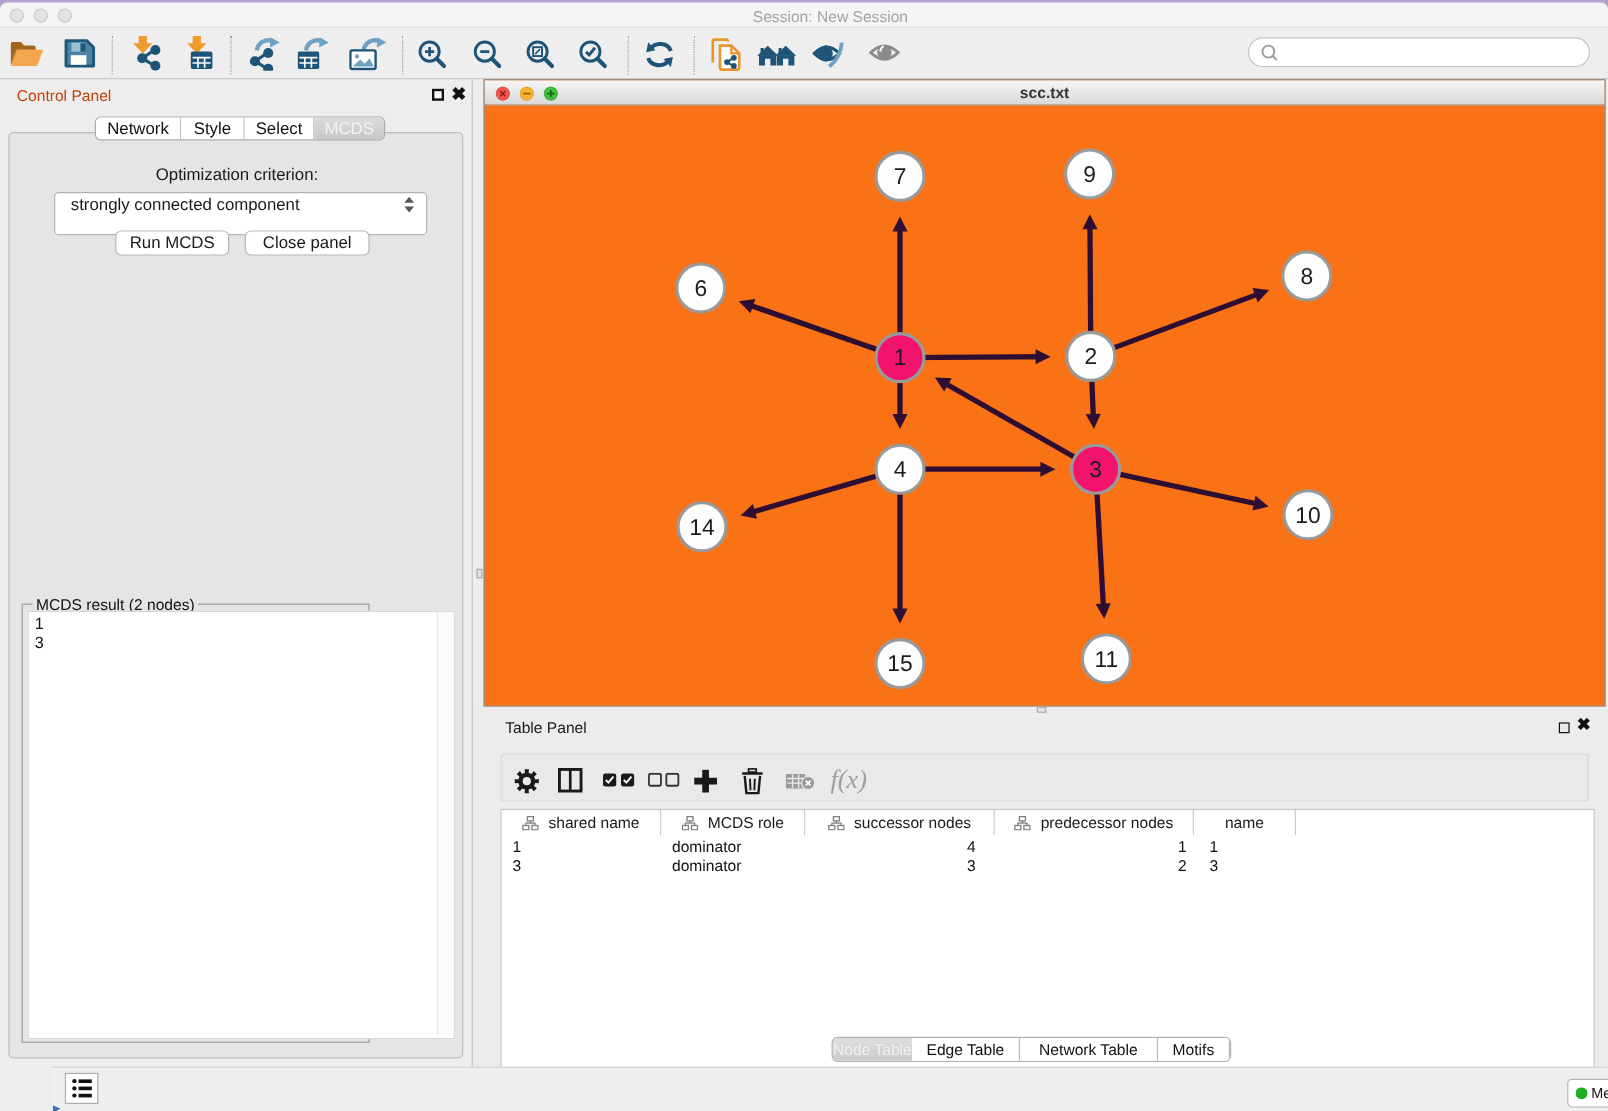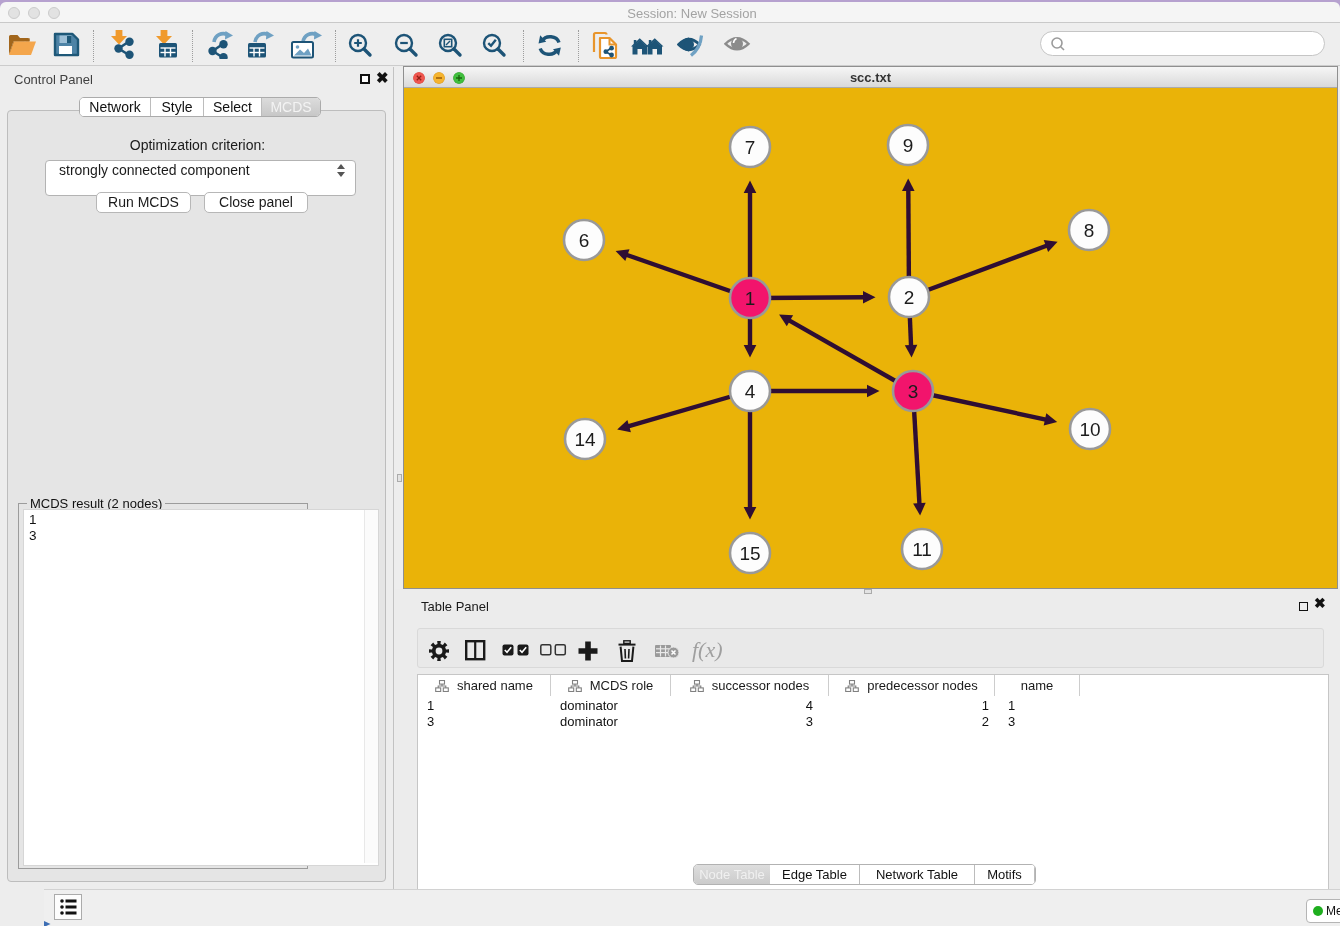--- a/index.html
+++ b/index.html
@@ -12,37 +12,37 @@
 .tl { position:absolute; top:5px; width:12px; height:12px; border-radius:50%; background:#e2e2e2; border:1px solid #cbcbcb; }
 #apptitle { position:absolute; top:4px; left:0; width:100%; text-align:center; font-size:13px; color:#a3a3a3;padding-left:44px; }
 
 
 #toolbar { position:absolute; left:0; top:23px; width:1340px; height:43px; background:#eeeeee; border-bottom:1px solid #cccccc; }
 .sep { position:absolute; top:7px; width:1px; height:32px; border-left:1px dotted #9d9d9d; }
 #search { position:absolute; left:1040px; top:8px; width:285px; height:25px; background:#ffffff; border:1px solid #c5c5c5; border-radius:13px; }
 
 
 #cpanel { position:absolute; left:0; top:67px; width:394px; height:822px; background:#ededed; border-right:1px solid #c2c2c2; }
-#cptitle { position:absolute; left:14px; top:5px; font-size:13px; color:#404040; }
+#cptitle { position:absolute; left:14px; top:5px; font-size:13px; color:#c2410c; }
 #cpfloat { position:absolute; left:360px; top:7px; width:10px; height:10px; border:2px solid #111; background:#fff; }
 #cpclose { position:absolute; left:376px; top:2px; font-size:15px; font-weight:bold; color:#111; }
 #cpinner { position:absolute; left:7px; top:43px; width:379px; height:772px; background:#e5e5e5; border:1px solid #bdbdbd; border-radius:4px; }
 #cptabs { position:absolute; left:79px; top:30px; height:20px; display:flex; border:1px solid #ababab; border-radius:5px; overflow:hidden; background:#fff; z-index:5; }
 #cptabs .tab { font-size:14px; color:#111; line-height:19px; text-align:center; border-right:1px solid #bcbcbc; background:#fff; }
 #cptabs .tab.sel { background:linear-gradient(#dcdcdc,#c7c7c7); color:#f3f3f3; border-right:none; }
 #optlabel { position:absolute; left:0; top:26px; width:379px; text-align:center; font-size:14px; color:#1a1a1a; }
 #optselect { position:absolute; left:37px; top:49px; width:311px; height:36px; background:#fff; border:1px solid #b3b3b3; border-radius:4px; font-size:14px; color:#1a1a1a; line-height:18px; padding-left:13px; }
 .btn { position:absolute; top:81px; height:21px; background:#fff; border:1px solid #b7b7b7; border-radius:5px; font-size:14px; color:#1a1a1a; text-align:center; line-height:19px; }
 #fieldset { position:absolute; left:10px; top:392px; width:290px; height:366px; border:1px solid #9c9c9c; }
 #fslabel { position:absolute; left:8px; top:-8px; background:#e5e5e5; padding:0 3px; font-size:13px; color:#111; }
 #fswhite { position:absolute; left:4px; top:5px; width:356px; height:357px; background:#fff; border:1px solid #d6d6d6; font-size:13.5px; color:#111; line-height:16px; padding:2px 0 0 5px; }
 #fsscroll { position:absolute; right:0px; top:0px; width:14px; height:353px; background:#fbfbfb; border-left:1px solid #e8e8e8; }
 
 
-#netwin { position:absolute; left:403px; top:66px; width:935px; height:523px; background:#eab308; border:1px solid #8f8f8f; }
+#netwin { position:absolute; left:403px; top:66px; width:935px; height:523px; background:#f97316; border:1px solid #8f8f8f; }
 #nettitle { position:absolute; left:0; top:0; width:100%; height:21px; background:linear-gradient(#f6f6f6,#d9d9d9); border-bottom:1px solid #ababab; }
 #nettext { position:absolute; top:3px; left:0; width:100%; text-align:center; font-size:13px; font-weight:bold; color:#333; }
 .mac { position:absolute; top:4.5px; width:12px; height:12px; border-radius:50%; }
 #graphwrap { position:absolute; left:0px; top:22px; width:933px; height:500px; }
 
 
 #tpanel { position:absolute; left:395px; top:589px; width:945px; height:300px; background:#ececec; }
 #tptitle { position:absolute; left:26px; top:10px; font-size:13px; color:#1a1a1a; }
 #tpfloat { position:absolute; left:904px; top:13px; width:9px; height:9px; border:1.5px solid #111; background:#ececec; }
 #tpclose { position:absolute; left:919px; top:6px; font-size:14px; font-weight:bold; color:#111; }
@@ -415,21 +415,21 @@
     <div class="trow" style="left:253px; top:23px; width:150px; text-align:right; padding-right:8px">4</div>
     <div class="trow" style="left:411px; top:23px; width:166px; text-align:right; padding-right:6px">1</div>
     <div class="trow" style="left:590px; top:23px">1</div>
     <div class="trow" style="left:9px; top:39px">3</div>
     <div class="trow" style="left:142px; top:39px">dominator</div>
     <div class="trow" style="left:253px; top:39px; width:150px; text-align:right; padding-right:8px">3</div>
     <div class="trow" style="left:411px; top:39px; width:166px; text-align:right; padding-right:6px">2</div>
     <div class="trow" style="left:590px; top:39px">3</div>
   </div>
   <div id="ttabs">
-    <div class="tab sel" style="width:76px">Node Table</div>
+    <div class="tab sel" style="width:66px">Node Table</div>
     <div class="tab" style="width:90px">Edge Table</div>
     <div class="tab" style="width:115px">Network Table</div>
     <div class="tab" style="width:60px">Motifs</div>
   </div>
 </div>
 
 <div id="statusbar">
   <div id="listbtn">
       <svg width="26" height="24" style="position:absolute;left:1px;top:0px">
     <circle cx="6" cy="6" r="1.8" fill="#111"></circle>

